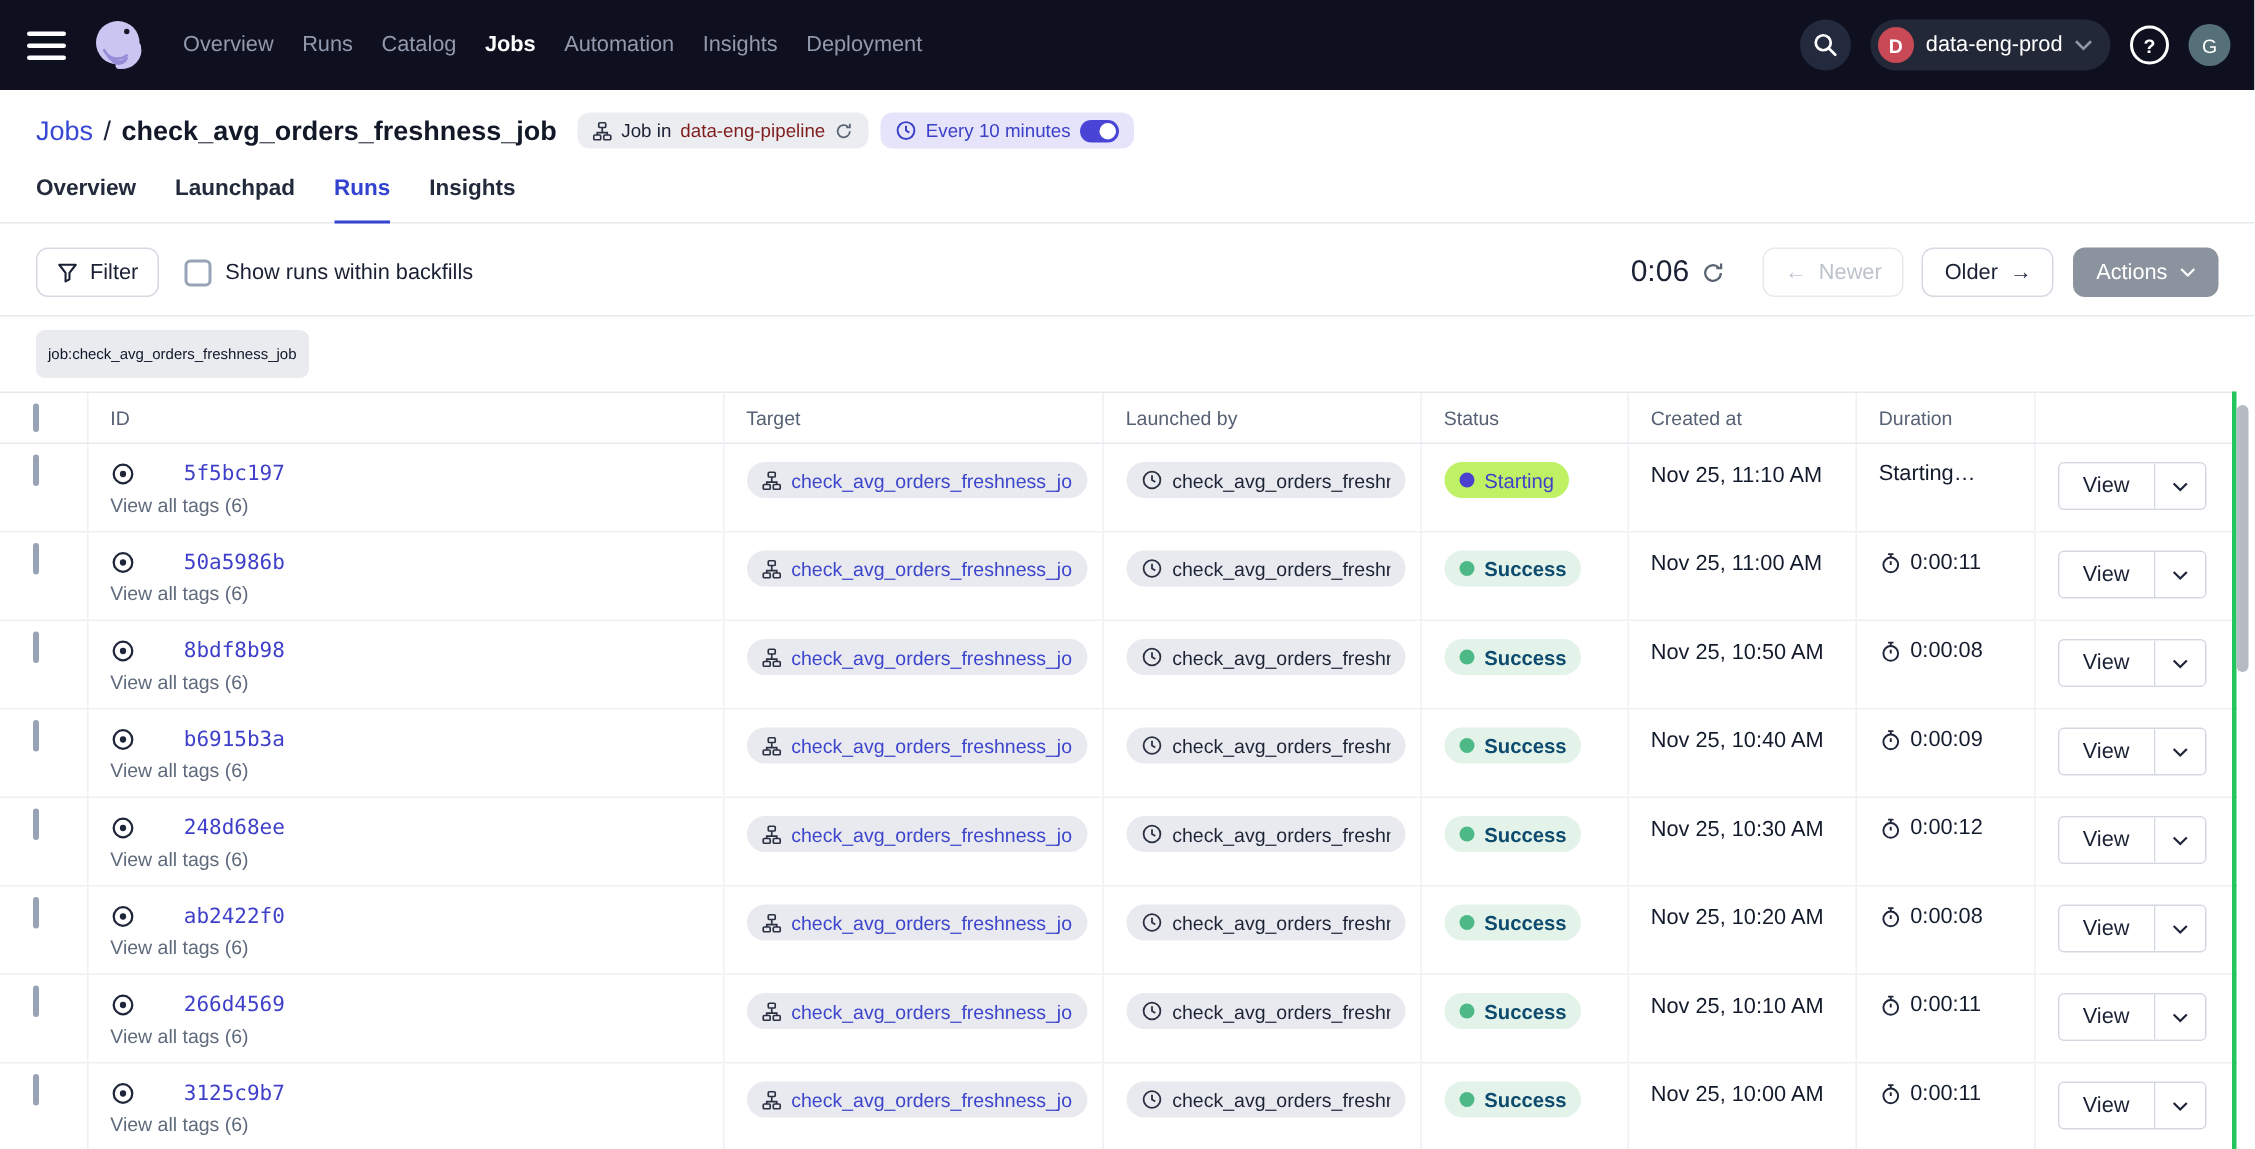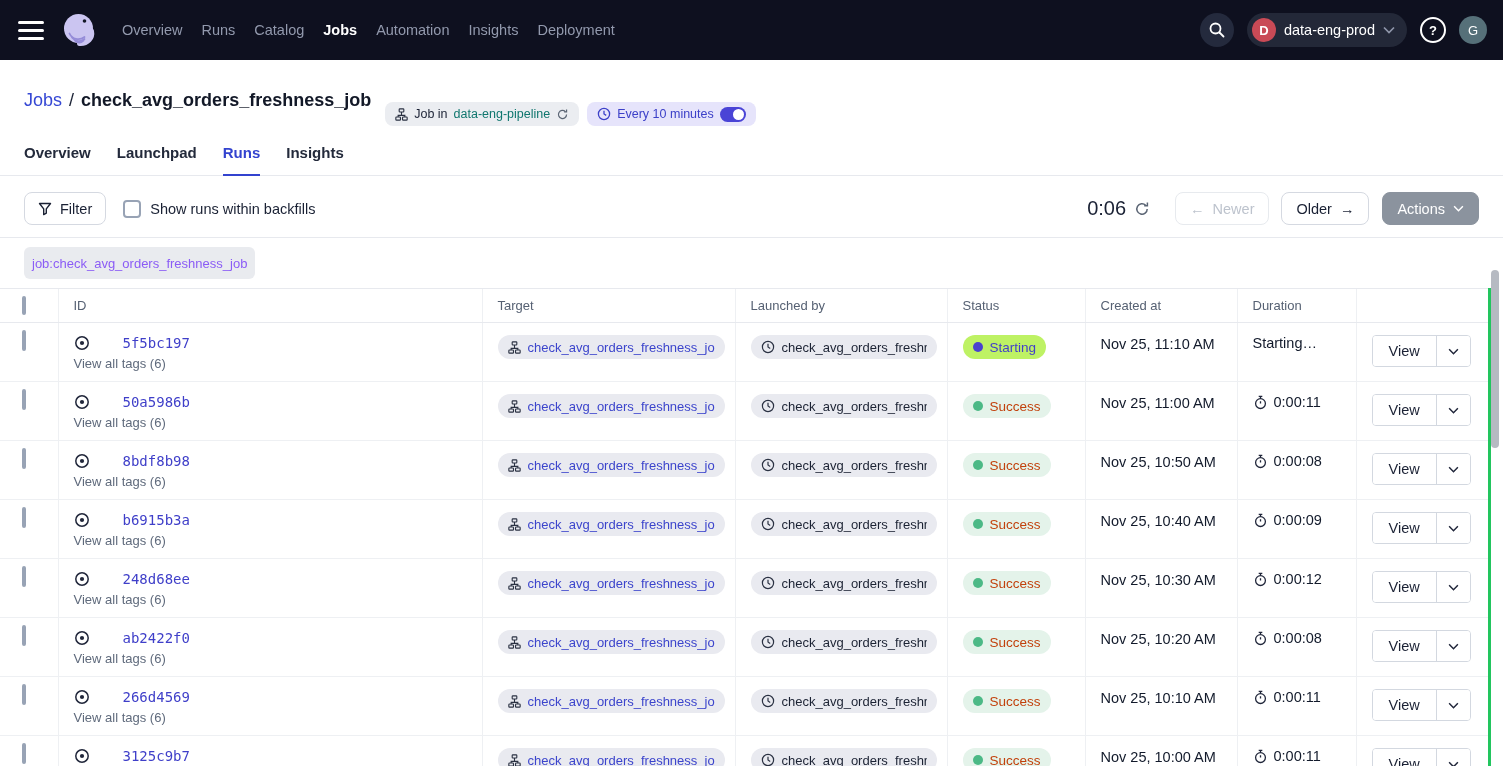--- a/index.html
+++ b/index.html
@@ -22,22 +22,22 @@
   .deploy-name { color:#fff; font-size:14.5px; }
   .help-btn { width:26px; height:26px; border-radius:50%; border:2px solid #fff; color:#fff; font-size:13px; font-weight:700; display:flex; align-items:center; justify-content:center; cursor:pointer; }
   .avatar { width:28px; height:28px; border-radius:50%; background:#567079; color:#fff; font-size:13px; display:flex; align-items:center; justify-content:center; cursor:pointer; }
 
   
   .page-header { padding:15px 24px 0; display:flex; align-items:center; }
   .crumb-link { font-size:18px; color:#3648d4; cursor:pointer; }
   .crumb-sep { font-size:18px; margin:0 7px; color:#1a2134; }
   .crumb-current { font-size:18px; font-weight:600; color:#121827; }
   .badges { display:flex; gap:8px; margin-left:14px; align-items:center; }
-  .pill { display:inline-flex; align-items:center; gap:6px; height:24px; padding:0 10px; border-radius:8px; background:#ebedf1; font-size:12.5px; color:#1a2134; white-space:nowrap;margin-top:27px; }
-  .pill .pill-blue-link { color:#0f766e; cursor:pointer; }
+  .pill { display:inline-flex; align-items:center; gap:6px; height:24px; padding:0 10px; border-radius:8px; background:#ebedf1; font-size:12.5px; color:#1a2134; white-space:nowrap; }
+  .pill .pill-blue-link { color:#7f1d1d; cursor:pointer; }
   .pill.lavender { background:#e6e4fb; color:#3c40c8; }
   .toggle { width:26px; height:15px; border-radius:8px; background:#4a44d6; position:relative; cursor:pointer; }
   .toggle .knob { position:absolute; right:2px; top:2px; width:11px; height:11px; border-radius:50%; background:#fff; }
   .run-dot { width:10px; height:10px; border-radius:50%; background:#564ed1; }
 
   
   .tabs { display:flex; gap:26px; padding:18px 24px 0; border-bottom:1px solid #e7e9ee; }
   .tab { font-size:15px; font-weight:600; color:#232a3b; padding-bottom:13px; border-bottom:2px solid transparent; margin-bottom:-1px; cursor:pointer; }
   .tab.active { color:#3343cf; border-color:#3343cf; }
 
@@ -50,21 +50,21 @@
   .toolbar-right { margin-left:auto; display:flex; align-items:center; }
   .countdown { font-size:20px; }
   .refresh-wrap { margin:0 25px 0 8px; color:#5b6574; display:flex; cursor:pointer; }
   .btn { display:inline-flex; align-items:center; gap:8px; height:33px; padding:0 14px; border:1px solid #d5d9e1; border-radius:8px; background:#fff; font-size:14.5px; color:#1a2134; cursor:pointer; }
   .btn.disabled { color:#bdc3cd; border-color:#e7eaee; cursor:default; }
   .btn.older { margin-left:12px; }
   .btn.actions { margin-left:13px; background:#8b939e; border-color:#8b939e; color:#fff; }
 
   
   .tagrow { padding:9px 24px 0; }
-  .tag-pill { display:inline-flex; align-items:center; height:24px; padding:16px 8px; border-radius:6px; background:#e9ebef; font-size:13px; color:#8b5cf6; }
+  .tag-pill { display:inline-flex; align-items:center; height:24px; padding:16px 8px; border-radius:6px; background:#e9ebef; font-size:10px; color:#0f172a; }
 
   
   .table-wrap { margin-top:9px; }
   table { border-collapse:collapse; table-layout:fixed; width:1489px; border-right:3px solid #22c55e; }
   thead th { height:34px; border-top:1px solid #e7e9ee; border-bottom:1px solid #e7e9ee; font-weight:400; font-size:13px; color:#566173; text-align:left; padding:0 0 0 15px; vertical-align:middle; }
   th:not(:first-child), td:not(:first-child) { border-left:1px solid #eef0f3; }
   .col-check { padding-left:22px !important; }
   tbody td { height:59px; vertical-align:top; border-bottom:1px solid #eef0f3; padding:12px 10px 0 15px; }
   td.col-check { padding-top:9px; }
   .id-line { display:flex; align-items:center; gap:7px; }
@@ -72,21 +72,21 @@
   .tags-link { margin-top:5px; font-size:13px; color:#5f6a7c; cursor:pointer; }
   .cell-pill { display:inline-flex; align-items:center; gap:7px; height:24px; padding:0 10px; border-radius:12px; background:#e9eaf0; font-size:13px; max-width:100%; }
   .cell-pill svg { flex:none; }
   .plabel { white-space:nowrap; overflow:hidden; }
   .target-link { color:#3c45cc; cursor:pointer; }
   .launch-label { color:#1c2334; max-width:155px; }
   .status-pill { display:inline-flex; align-items:center; gap:7px; height:24px; padding:0 10px; border-radius:12px; font-size:13.5px; }
   .status-pill .dot { width:10px; height:10px; border-radius:50%; }
   .status-pill.starting { background:#bef264; color:#423fca; }
   .status-pill.starting .dot { background:#4a42cf; }
-  .status-pill.success { background:#e4f3ea; color:#c2410c; }
+  .status-pill.success { background:#e4f3ea; color:#0c4a6e;font-weight:bold; }
   .status-pill.success .dot { background:#4cb986; }
   .created { font-size:14.5px; color:#121a2b; }
   .duration { display:flex; align-items:center; gap:6px; font-size:14.5px; color:#121a2b; }
   .split-btn { display:inline-flex; border:1px solid #d3d8e0; border-radius:4px; overflow:hidden; background:#fff; }
   .split-btn .seg { display:flex; align-items:center; justify-content:center; height:30px; background:#fff; border:none; font-size:14.5px; color:#1a2134; cursor:pointer; font-family:inherit; }
   .seg.view { padding:0 16px; border-right:1px solid #d3d8e0; }
   .seg.caret { width:33px; }
   .vscroll { position:absolute; left:1491px; top:270px; width:8px; height:178px; border-radius:4px; background:#b6bac2; cursor:pointer; }
 </style>
 </head>

